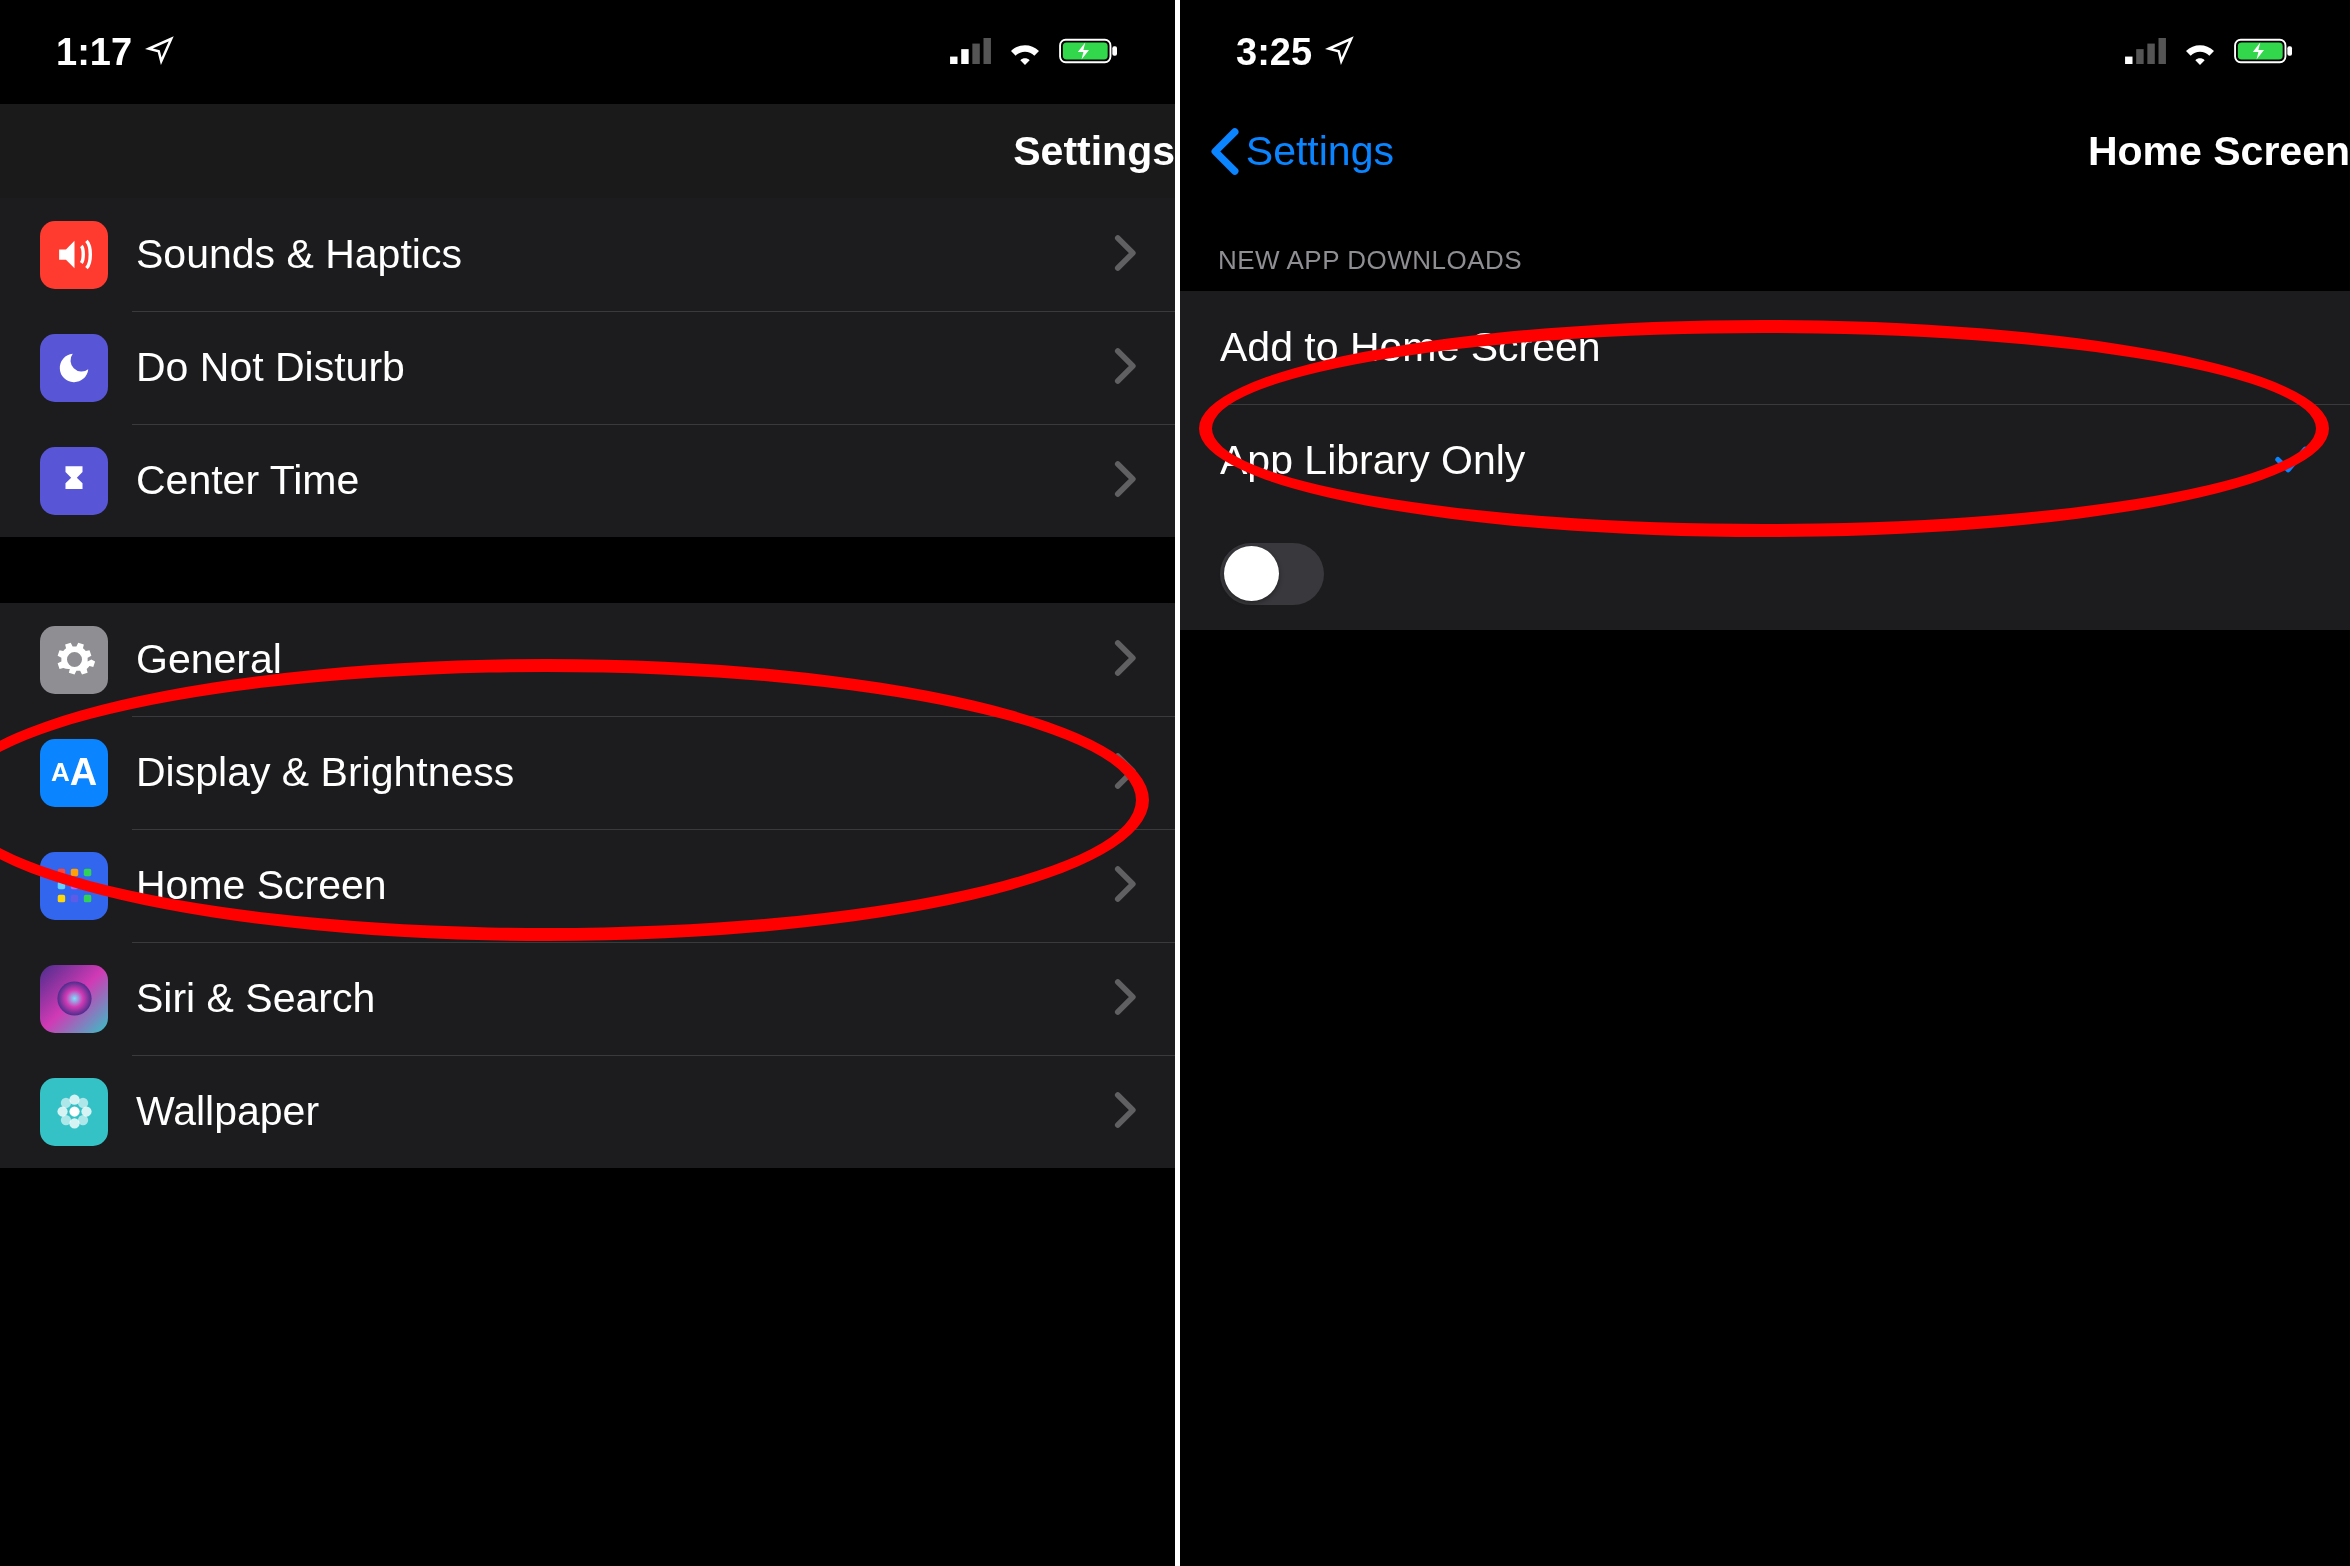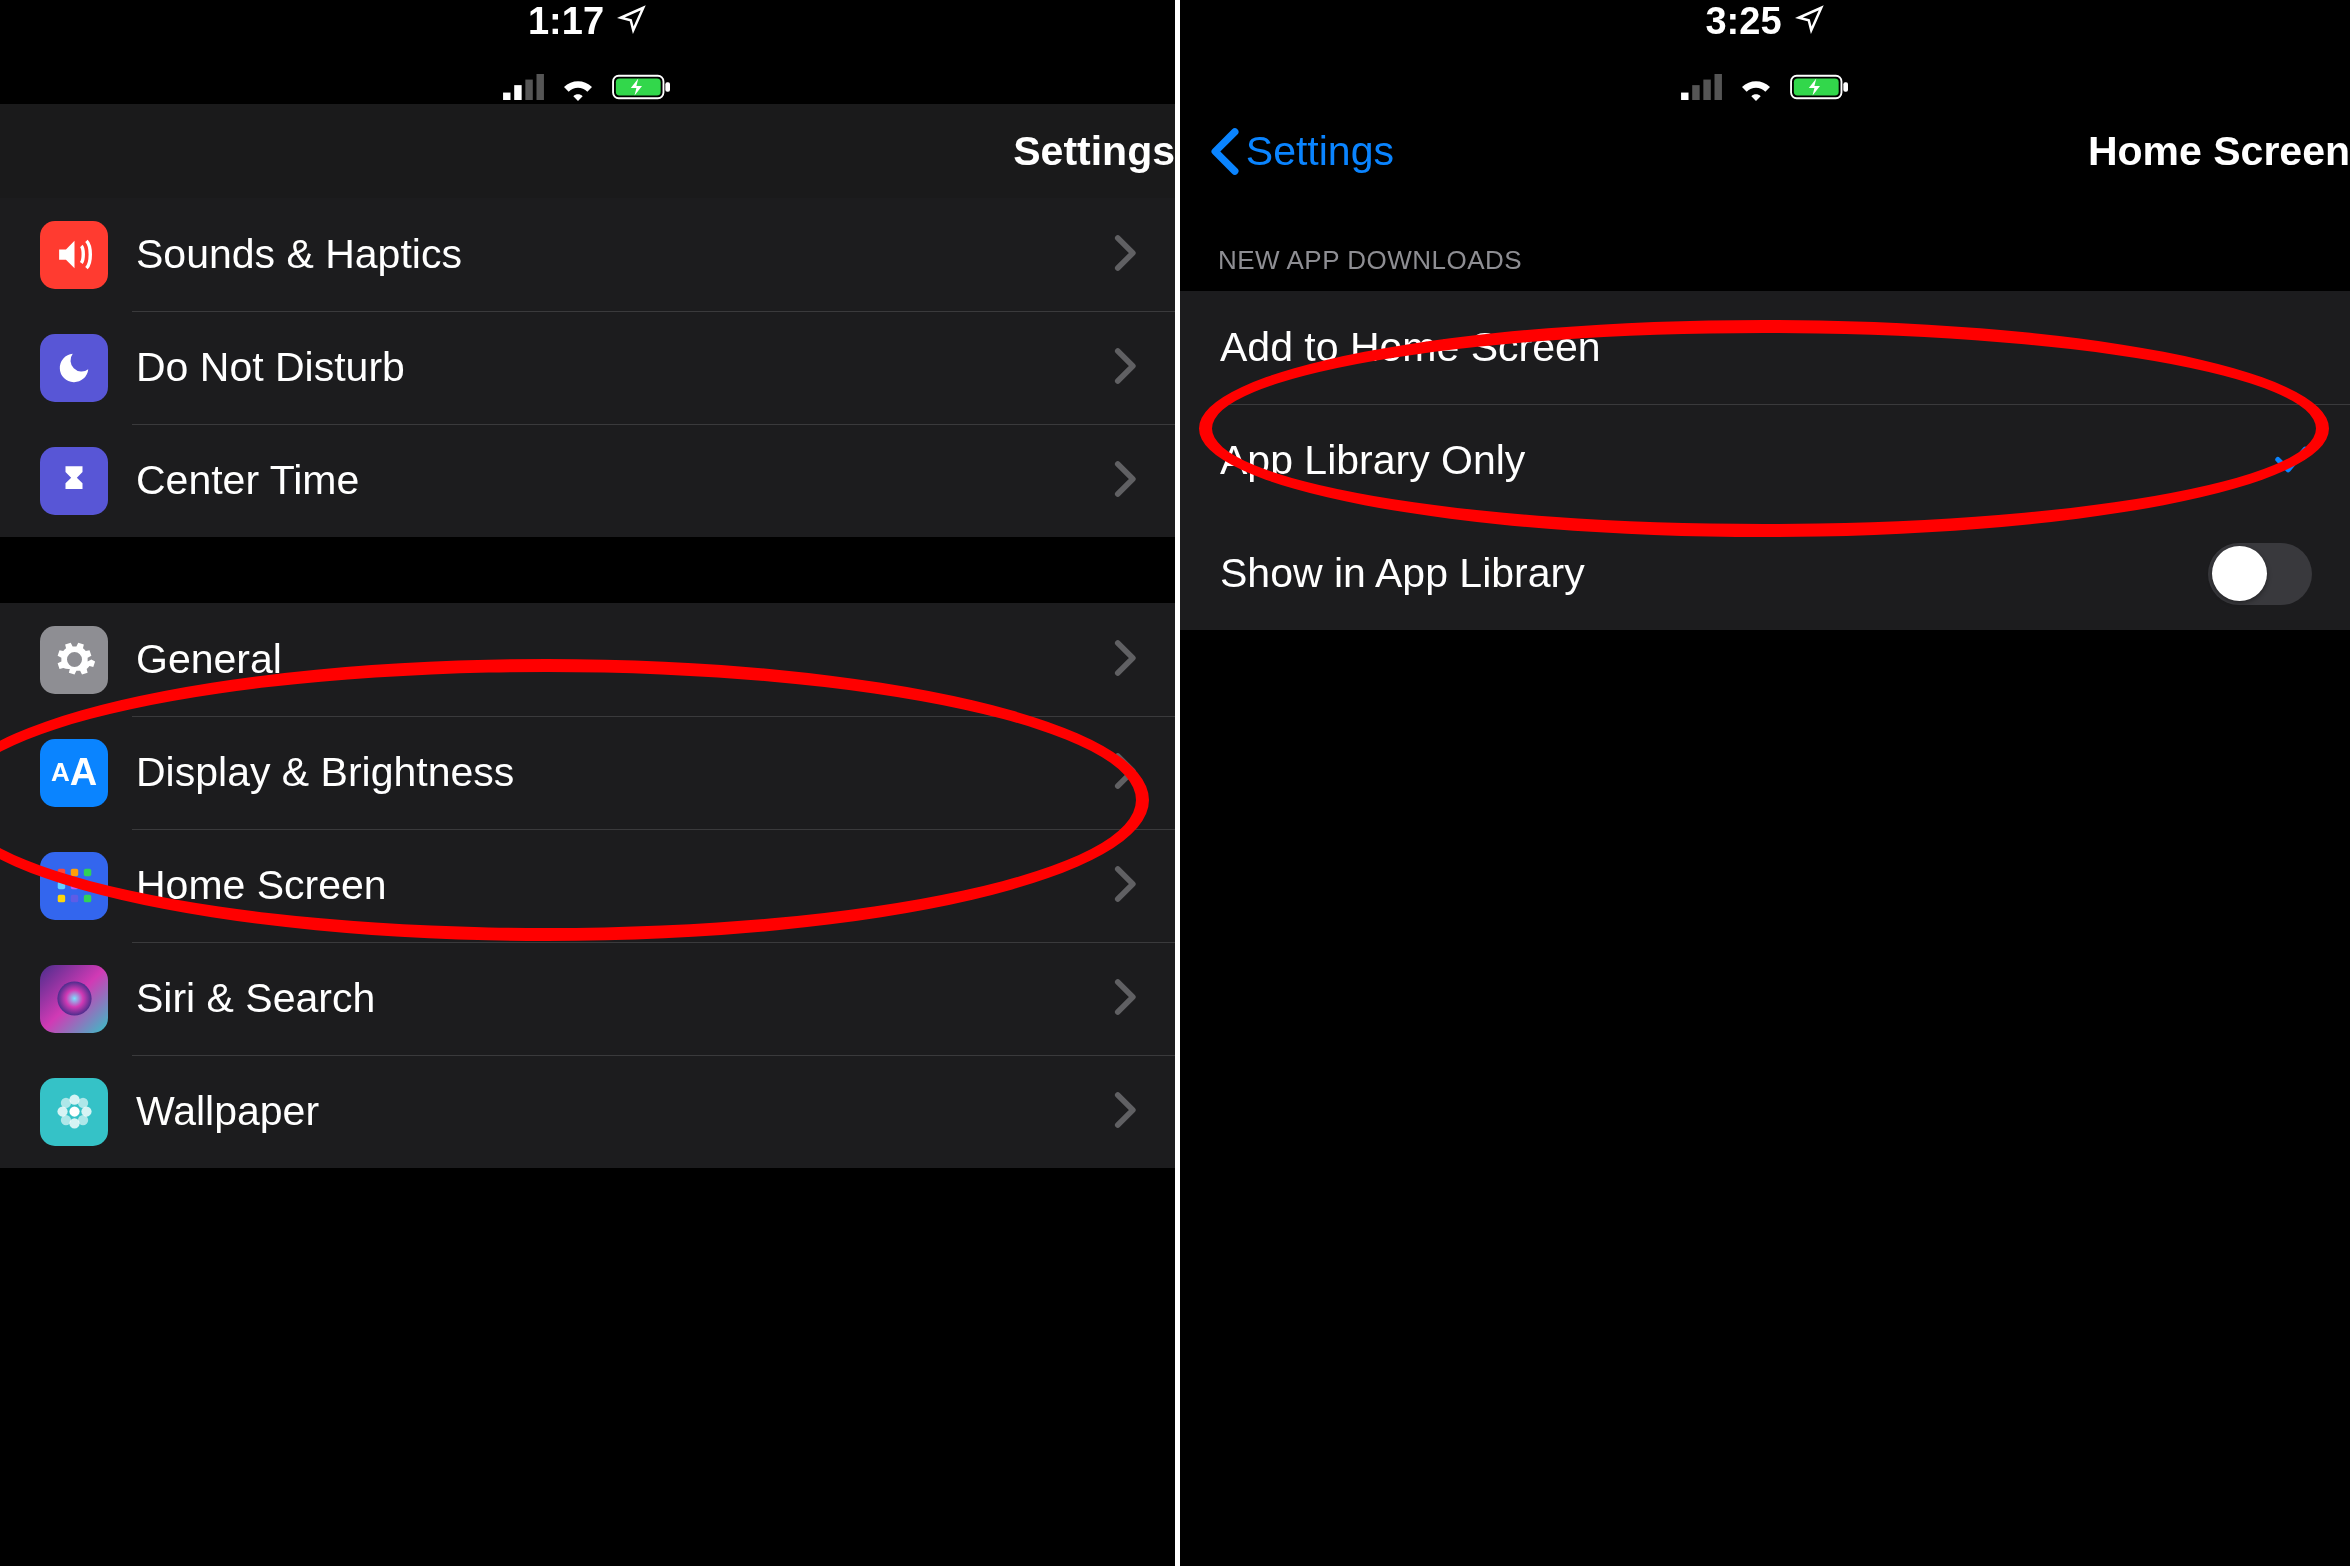--- a/index.html
+++ b/index.html
@@ -36,21 +36,20 @@
   .phone + .phone { border-left: 5.6px solid #ffffff; }
 
   
   .status-bar {
     height: 104px;
     display: flex;
     align-items: center;
     justify-content: space-between;
     padding: 0 56px;
     color: var(--text);
-    flex-direction: column;
   }
   .status-left {
     display: flex;
     align-items: center;
     gap: 13px;
     font-size: 38px;
     font-weight: 600;
   }
   .status-right {
     display: flex;
@@ -395,21 +394,20 @@
       <div class="row no-icon">
         <div class="row-label">App Library Only</div>
         <span class="row-check"><svg viewBox="0 0 24 24" fill="none" stroke="#0a84ff" stroke-width="3" stroke-linecap="round" stroke-linejoin="round">
             <polyline points="4,12 10,18 20,6"></polyline>
           </svg></span>
       </div>
     </div>
 
   <div class="list" id="right-list-2">
       <div class="row no-icon">
-        <div class="row-label">Show in App Library</div>
         <div class="toggle">
           <div class="toggle-knob"></div>
         </div>
       </div>
     </div>
 
   <div class="annot" style="left:19px; top:320px; width:1130px; height:217px;"></div>
 </div>
 
 

